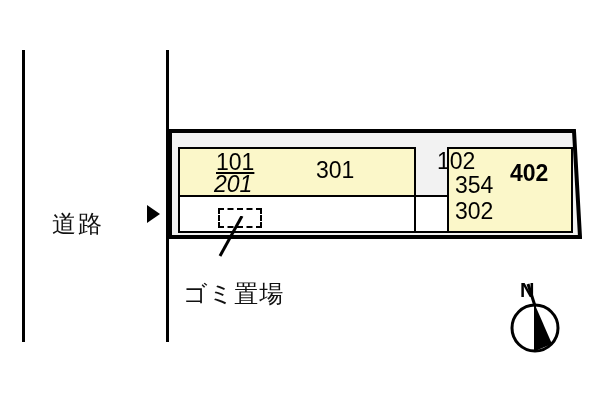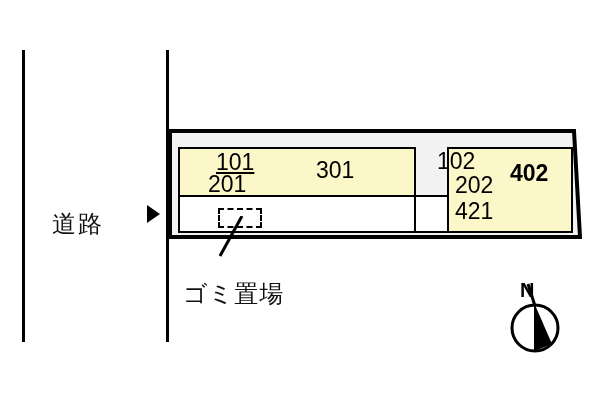--- a/index.html
+++ b/index.html
@@ -105,21 +105,21 @@
   .unit-num {
     position: absolute;
     font-size: 23px;
     line-height: 23px;
     color: #000000;
     white-space: nowrap;
     font-weight: 400;
   }
   .n101 { left: 216px; top: 151px; text-decoration: underline; }
   .n301 { left: 316px; top: 159px; }
-  .n201 { left: 208px; top: 173px; }
+  .n201 { left: 214px; top: 173px; font-style: italic; }
   .n102 { left: 437px; top: 150px; }
   .n402 { left: 510px; top: 162px; font-weight: bold; }
   .n202 { left: 455px; top: 174px; }
   .n302 { left: 455px; top: 200px; }
 
   
   .garbage-box {
     position: absolute;
     left: 218px;
     top: 208px;
@@ -188,23 +188,23 @@
   <div class="corridor"></div>
 
   <div class="gap-lower"></div>
 
   <div class="unit-block unit-block-right"></div>
 
   <div class="unit-num n102">102</div>
 
   <div class="unit-num n402">402</div>
 
-  <div class="unit-num n202">202</div>
-
-  <div class="unit-num n302">421</div>
+  <div class="unit-num n202">354</div>
+
+  <div class="unit-num n302">302</div>
 
   <div class="garbage-box"></div>
 
   <div class="garbage-leader">
     <svg width="60" height="44" viewBox="0 0 60 44">
       <line x1="52" y1="0" x2="30" y2="40" stroke="#000000" stroke-width="3"></line>
     </svg>
   </div>
 
   <div class="garbage-label">ゴミ置場</div>

